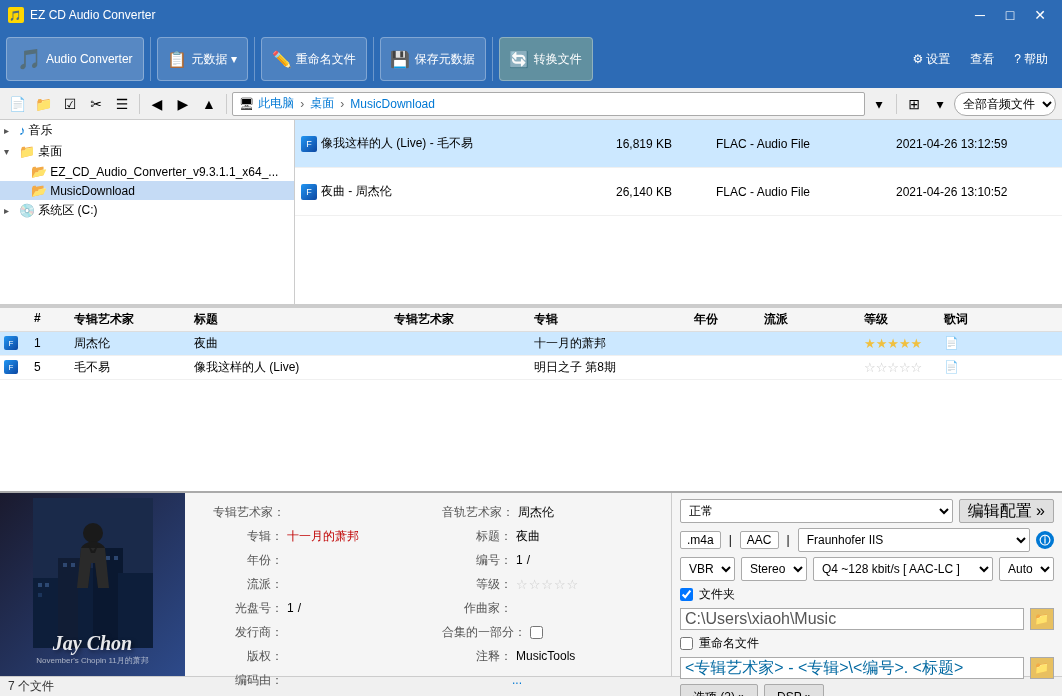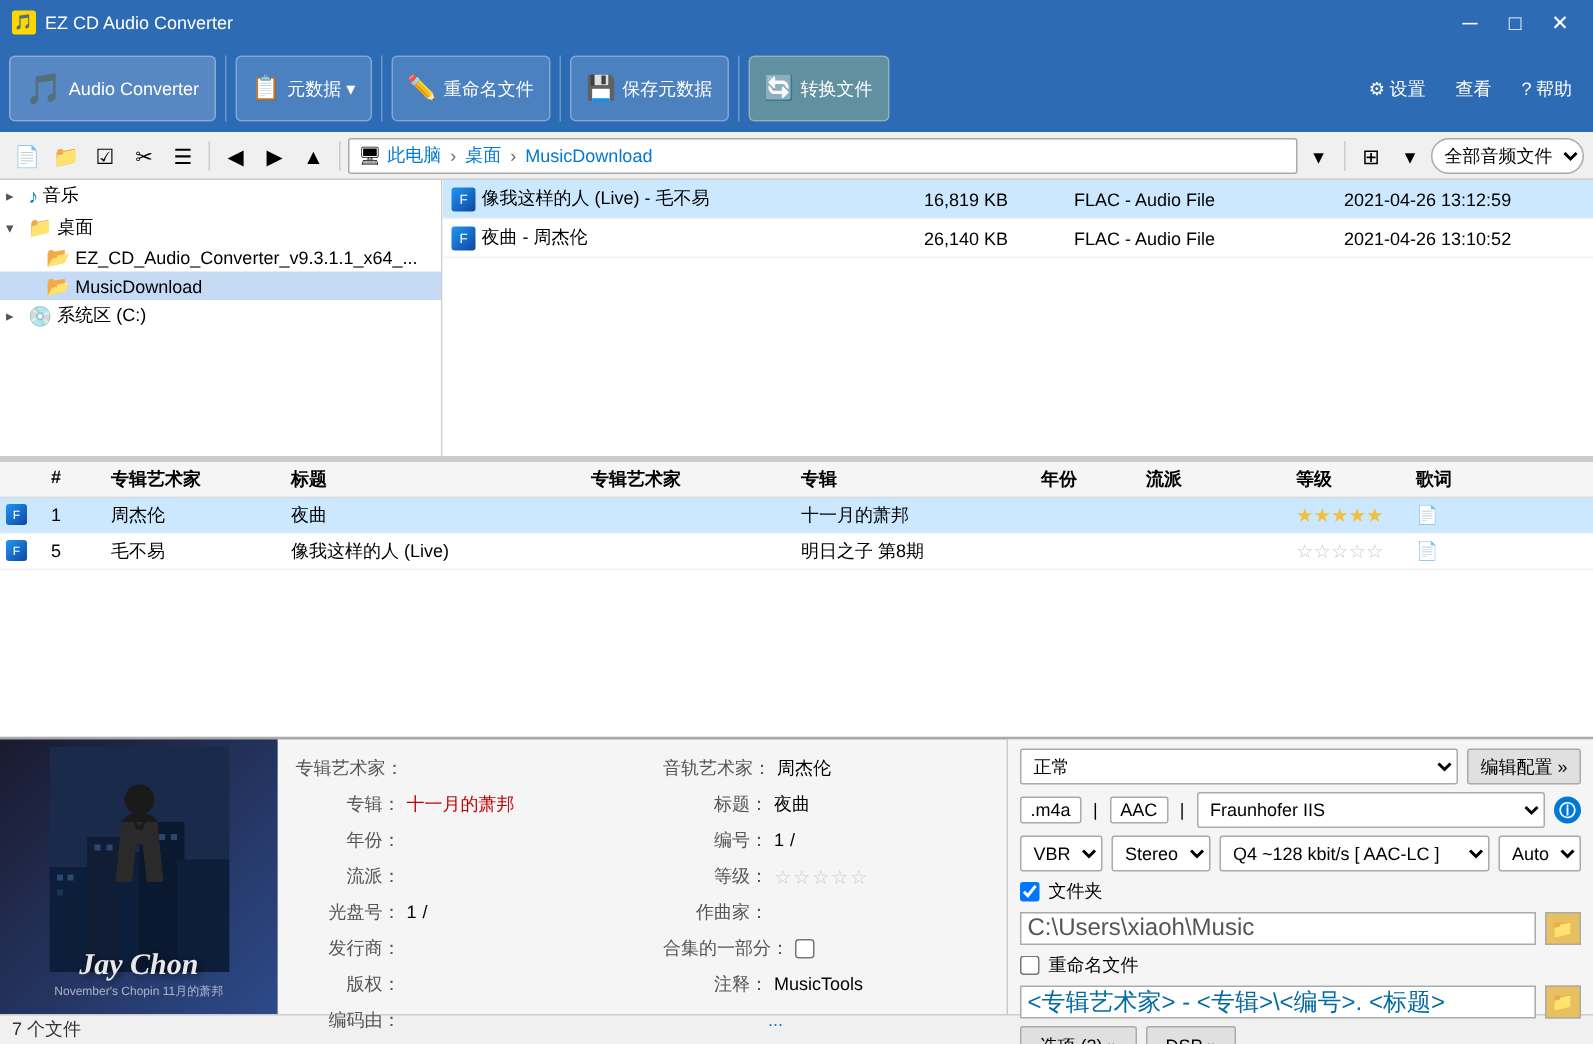--- a/index.html
+++ b/index.html
@@ -92,21 +92,21 @@
       background: #f5f5f5;
       border-bottom: 1px solid #ddd;
       padding: 3px 6px;
       font-weight: bold;
       position: sticky;
       top: 0;
     }
     .file-list-row {
       display: grid;
       grid-template-columns: 1fr 100px 180px 160px;
-      padding: 4px 6px;
+      padding: 15px 6px;
       border-bottom: 1px solid #f0f0f0;
       cursor: pointer;
       align-items: center;
     }
     .file-list-row.selected { background: #cce8ff; }
     .file-icon { display: inline-block; width: 16px; height: 16px; background: linear-gradient(135deg, #2196F3, #0d47a1); border-radius: 2px; margin-right: 4px; vertical-align: middle; font-size: 9px; color: white; text-align: center; line-height: 16px; }
     .track-header {
       display: grid;
       grid-template-columns: 30px 40px 120px 200px 140px 160px 70px 100px 80px 60px;
       background: #f5f5f5;
@@ -179,21 +179,21 @@
     }
     .album-sub-text {
       font-size: 8px;
       color: rgba(255,255,255,0.6);
       z-index: 2;
       text-align: center;
     }
 
     .metadata-panel {
       flex: 1;
-      padding: 8px 12px;
+      padding: 8px 28px;
       display: grid;
       grid-template-columns: 1fr 1fr;
       gap: 2px 28px;
       border-right: 1px solid #ccc;
       font-size: 12px;
     }
     .meta-row { display: flex; align-items: center; gap: 4px; height: 22px; }
     .meta-label { color: #555; text-align: right; min-width: 70px; white-space: nowrap; }
     .meta-value { color: #000; }
     .meta-value.highlight { color: #c00000; font-weight: normal; }
@@ -204,21 +204,21 @@
       min-width: 390px;
       padding: 6px 8px;
       background: #f5f5f5;
       display: flex;
       flex-direction: column;
       gap: 5px;
     }
     .config-row { display: flex; align-items: center; gap: 6px; }
     .config-select { height: 24px; border: 1px solid #aaa; background: white; border-radius: 2px; padding: 0 4px; font-size: 12px; cursor: pointer; }
     .config-select.wide { flex: 1; }
-    .config-btn { height: 24px; border: 1px solid #aaa; background: #e0e0e0; border-radius: 2px; padding: 0 8px; cursor: pointer; font-size: 12px; white-space: nowrap; }
+    .config-btn { height: 24px; border: 1px solid #aaa; background: #e0e0e0; border-radius: 2px; padding: 0 8px; cursor: pointer; font-size: 16px; white-space: nowrap; }
     .format-tag { background: white; border: 1px solid #aaa; border-radius: 2px; padding: 1px 6px; font-size: 12px; }
     .info-icon { width: 18px; height: 18px; background: #0078d4; border-radius: 50%; color: white; display: flex; align-items: center; justify-content: center; font-size: 11px; font-weight: bold; cursor: pointer; }
     .checkbox-row { display: flex; align-items: center; gap: 6px; }
     .checkbox-row input[type=checkbox] { cursor: pointer; }
     .folder-input { flex: 1; height: 22px; border: 1px solid #aaa; background: white; padding: 0 4px; font-size: 16px; color: #555; }
     .folder-browse { width: 24px; height: 22px; background: #e8c060; border: 1px solid #aaa; cursor: pointer; display: flex; align-items: center; justify-content: center; }
     .bottom-config-btns { display: flex; gap: 6px; margin-top: auto; }
     .bottom-config-btn { height: 26px; border: 1px solid #aaa; background: #e0e0e0; border-radius: 2px; padding: 0 12px; cursor: pointer; font-size: 12px; }
   </style>
 </head>

